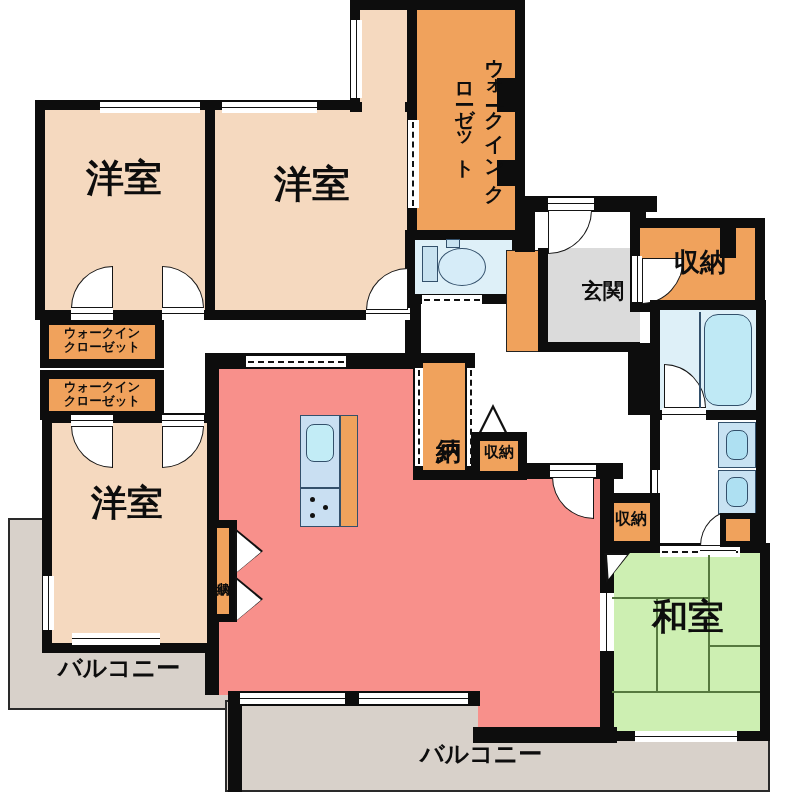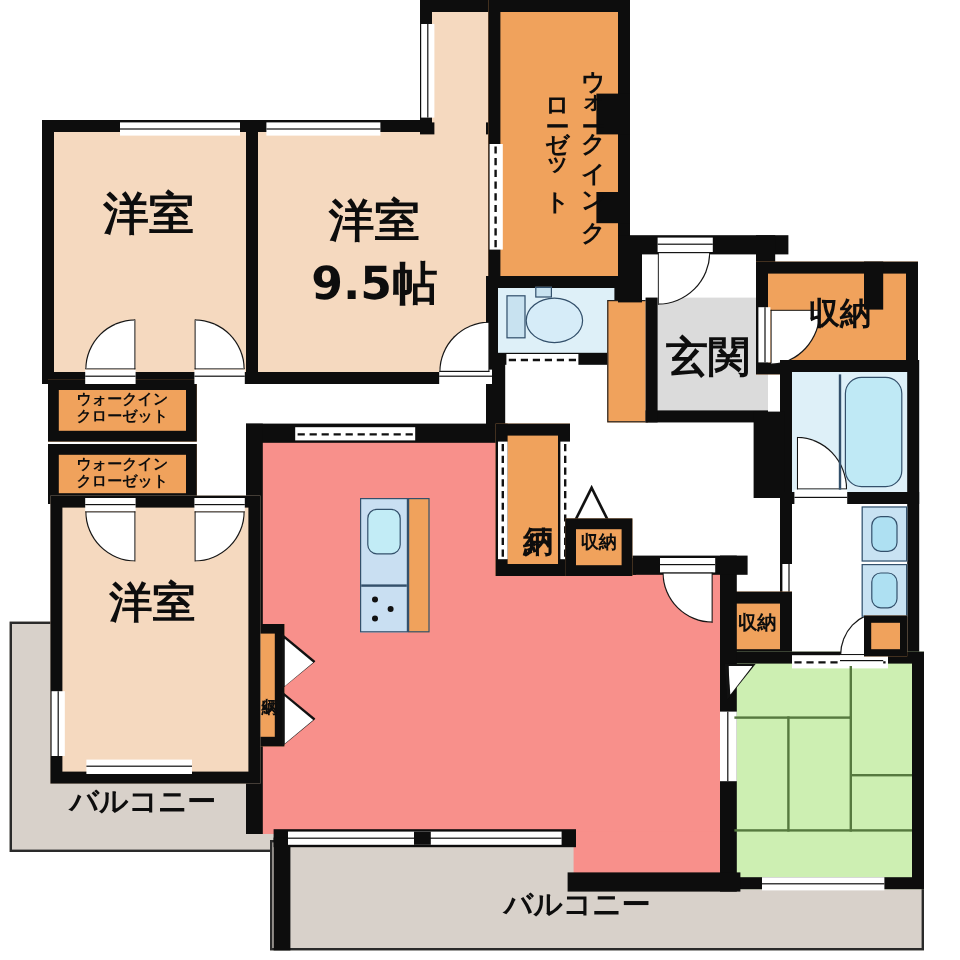--- a/index.html
+++ b/index.html
@@ -160,36 +160,36 @@
   <div class="abs" style="left:708px;top:555px;width:2px;height:44px;background:#56793f;"></div>
   <div class="abs" style="left:612px;top:597px;width:98px;height:2px;background:#56793f;"></div>
   <div class="abs" style="left:708px;top:597px;width:2px;height:96px;background:#56793f;"></div>
   <div class="abs" style="left:656px;top:597px;width:2px;height:96px;background:#56793f;"></div>
   <div class="abs" style="left:710px;top:645px;width:50px;height:2px;background:#56793f;"></div>
   <div class="abs" style="left:612px;top:691px;width:148px;height:2px;background:#56793f;"></div>
 
   <div class="lbl" style="left:68px;top:158px;width:112px;font-size:38px;">洋室</div>
 
   <div class="lbl" style="left:256px;top:164px;width:112px;font-size:38px;">洋室</div>
-  <div class="lbl" style="left:247px;top:216px;width:130px;font-size:38px;">9.5帖</div>
 
   <div class="lbl" style="left:72px;top:484px;width:110px;font-size:36px;">洋室</div>
 
 
+  <div class="lbl" style="left:638px;top:598px;width:100px;font-size:36px;">和室</div>
 
   <div class="lbl vtext" style="left:428px;top:42px;width:82px;height:156px;font-size:20px;line-height:1.5;">ウォークインクローゼット</div>
 
   <div class="lbl" style="left:49px;top:326px;width:106px;font-size:12.5px;">ウォークイン
 クローゼット</div>
   <div class="lbl" style="left:49px;top:380px;width:106px;font-size:12.5px;">ウォークイン
 クローゼット</div>
 
   <div class="lbl vtext" style="left:426px;top:378px;width:36px;height:86px;font-size:25px;">納戸</div>
 
-  <div class="lbl" style="left:550px;top:280px;width:80px;font-size:35px;">玄関</div>
+  <div class="lbl" style="left:563px;top:280px;width:80px;font-size:21px;">玄関</div>
 
   <div class="lbl" style="left:658px;top:248px;width:84px;font-size:26px;">収納</div>
   <div class="lbl" style="left:608px;top:510px;width:46px;font-size:16px;">収納</div>
   <div class="lbl" style="left:478px;top:444px;width:42px;font-size:15px;">収納</div>
   <div class="lbl vtext" style="left:208px;top:544px;width:22px;height:58px;font-size:13px;letter-spacing:1px;">収納</div>
 
   <div class="lbl" style="left:44px;top:656px;width:150px;font-size:24px;">バルコニー</div>
   <div class="lbl" style="left:396px;top:742px;width:170px;font-size:24px;">バルコニー</div>
 
 </div>

